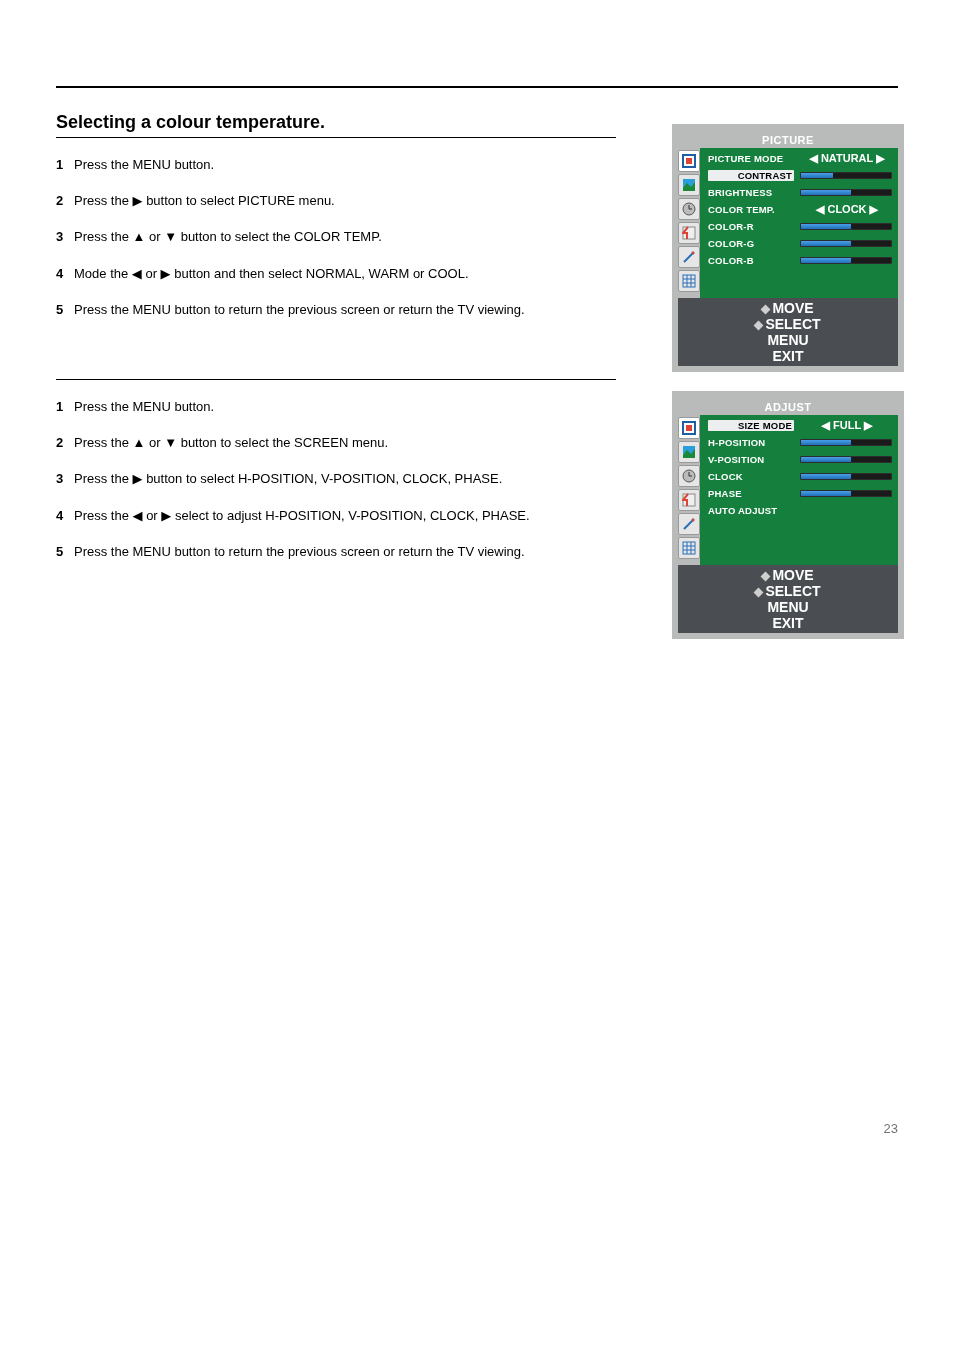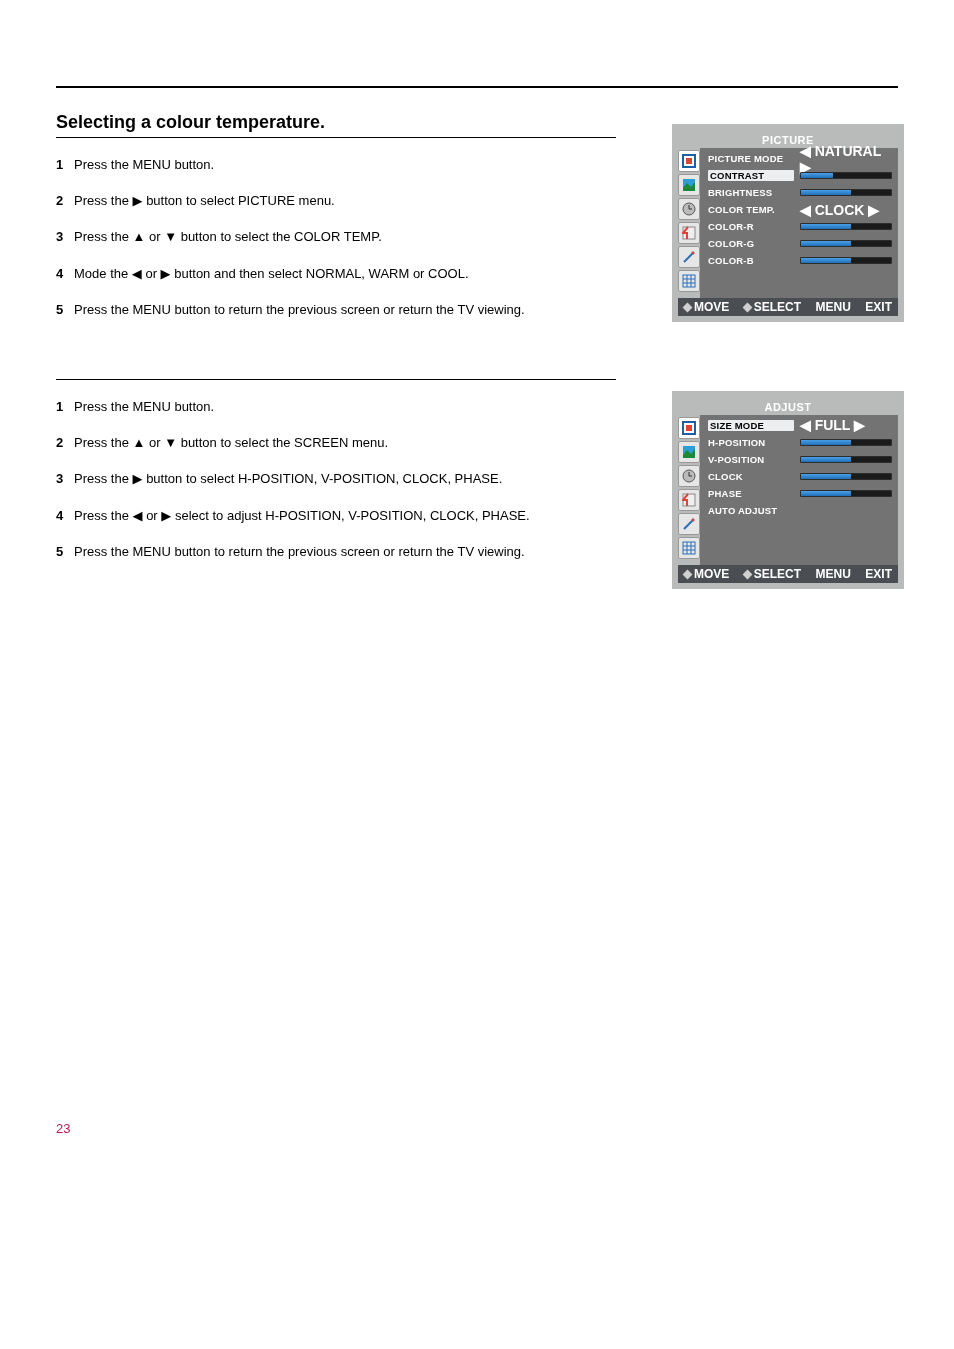--- a/index.html
+++ b/index.html
@@ -91,21 +91,21 @@
     border: 1px solid #999;
     border-radius: 2px;
     display: flex;
     align-items: center;
     justify-content: center;
   }
   .tab.active { background: #fff; }
   .tab svg, .tab span { display: block; }
   .osd-panel {
     flex: 1;
-    background: #737373;
+    background: #15803d;
     padding: 2px 4px 0 8px;
     min-height: 150px;
   }
   .row {
     display: flex;
     align-items: center;
     height: 17px;
     gap: 6px;
   }
   .row .label {
@@ -113,64 +113,67 @@
     font-weight: bold;
     font-size: 9.5px;
     letter-spacing: 0.2px;
     white-space: nowrap;
   }
   .row.sel .label {
     background: #eceeef;
     color: #000;
     padding: 0 2px;
     border-radius: 1px;
+    text-align: right;
   }
   .slider {
     flex: 1;
     height: 7px;
     background: #1a1a1a;
     border: 1px solid #2d2d2d;
     border-radius: 1px;
     position: relative;
     margin-right: 2px;
   }
   .slider-fill {
     position: absolute;
     left: 0; top: 0; bottom: 0;
     background: linear-gradient(#4aa0e8,#1f6fb8);
   }
   .enumval {
     flex: 1;
-    font-weight: bold;
-    font-size: 14px;
+    text-align: center;
+    font-weight: bold;
+    font-size: 11px;
   }
   .osd-footer {
     background: #4a4e52;
     color: #fff;
-    font-size: 12px;
+    font-size: 14px;
     font-weight: bold;
     padding: 2px 6px;
     display: flex;
     justify-content: space-between;
     align-items: center;
+    flex-direction: column;
   }
   .diamond {
     display: inline-block;
     width: 7px; height: 7px;
     transform: rotate(45deg);
     background: #cfcfcf;
     margin-right: 3px;
     vertical-align: 0px;
   }
   .section2 { margin-top: 60px; }
   .page-num {
-    text-align: left;
+    text-align: right;
     font-size: 13px;
     margin-top: 560px;
-    color: #be185d;
+    color: #737373;
   }
 </style>
 </head>
 <body>
 
 <div class="page">
   <div class="top-rule"></div>
 
   <div class="section">
     <div class="section-title">Selecting a colour temperature.</div>

